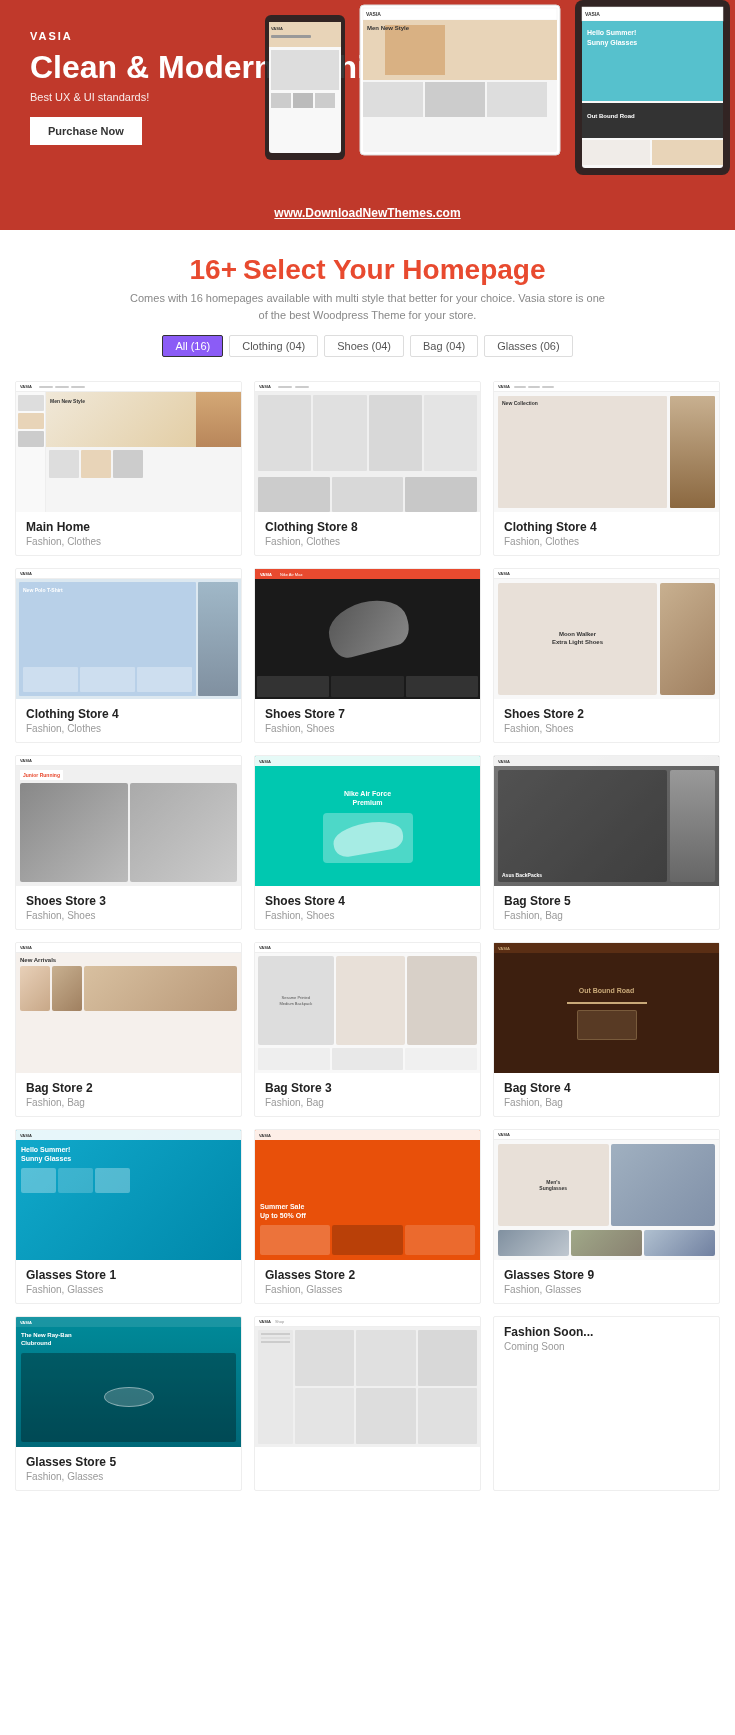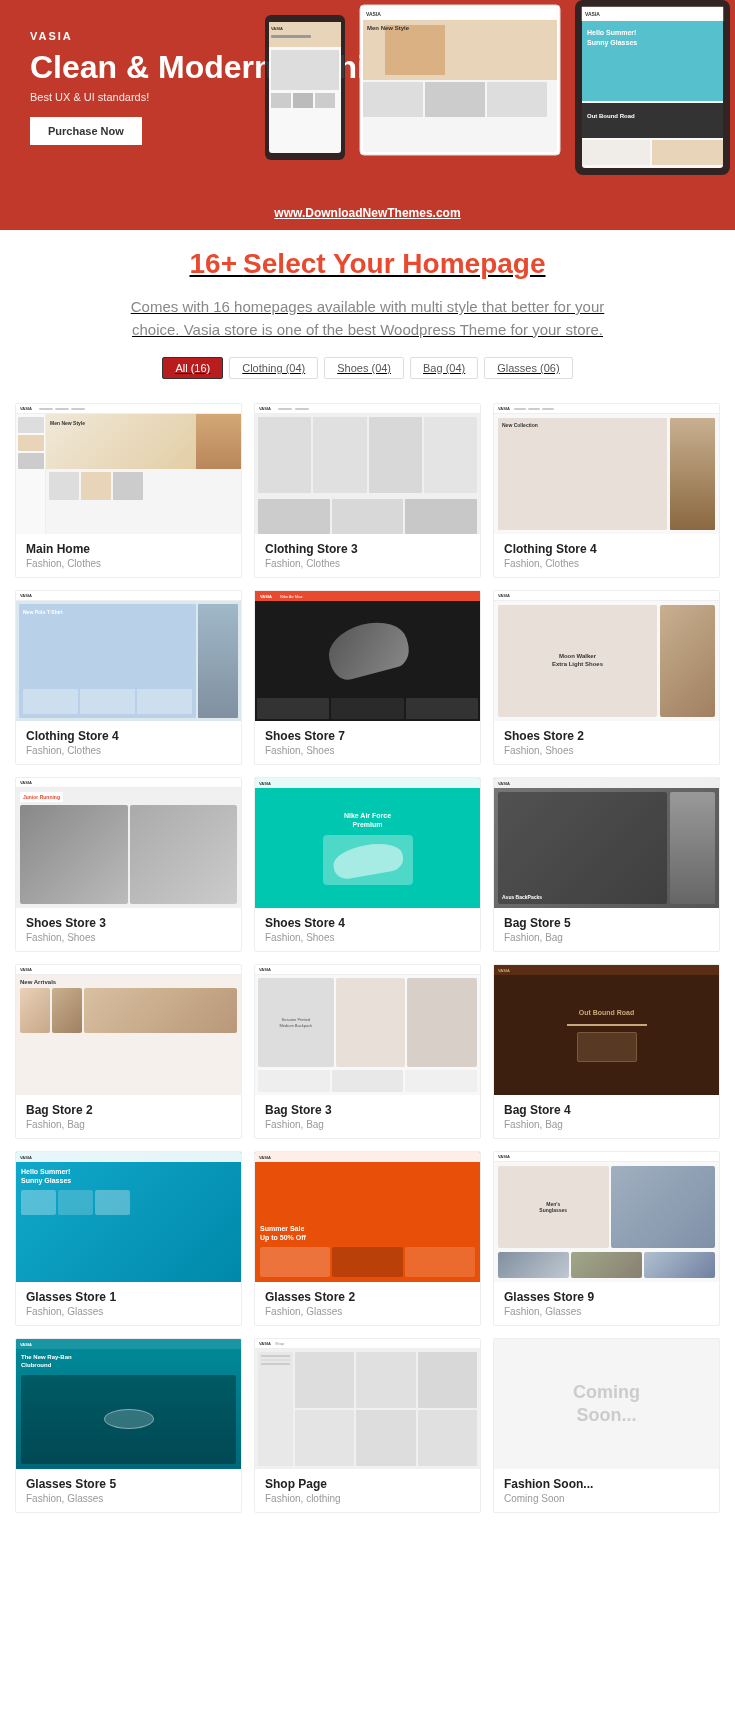--- a/index.html
+++ b/index.html
@@ -57,57 +57,56 @@
       width: 480px;
       height: 230px;
       display: flex;
       align-items: center;
       justify-content: flex-end;
     }
 
     
     .select-section {
       text-align: center;
-      padding: 18px 20px 10px;
-      text-decoration: underline;
+      padding: 24px 20px 10px;
     }
     .select-title {
       font-size: 22px;
       font-weight: 700;
       color: #222;
     }
     .select-title span {
       color: #e84a2f;
       font-size: 28px;
       font-weight: 900;
     }
     .select-desc {
-      font-size: 15px;
+      font-size: 11px;
       color: #888;
-      margin: 16px auto;
+      margin: 4px auto;
       max-width: 480px;
       line-height: 1.5;
     }
     .filter-tabs {
       display: flex;
       justify-content: center;
       gap: 6px;
       margin: 12px 0 4px;
     }
     .filter-tab {
       padding: 4px 12px;
       font-size: 11px;
       border: 1px solid #ddd;
       background: #fff;
       color: #555;
       cursor: pointer;
       border-radius: 2px;
     }
     .filter-tab.active {
-      background: #b91c1c;
+      background: #8b5cf6;
       color: #fff;
       border-color: #333;
     }
 
     
     .grid-section {
       padding: 10px 15px 20px;
     }
     .grid {
       display: grid;
@@ -259,21 +258,21 @@
           <div style="flex:1;background:#e4e4e4;border-radius:1px;"></div>
         </div>
         <div style="display:flex;gap:2px;padding:3px 3px 0;">
           <div style="flex:1;height:35px;background:#ccc;border-radius:1px;"></div>
           <div style="flex:1;height:35px;background:#d8d8d8;border-radius:1px;"></div>
           <div style="flex:1;height:35px;background:#c8c8c8;border-radius:1px;"></div>
         </div>
       </div>
     </div>
     <div class="grid-item-info">
-      <div class="grid-item-name">Clothing Store 3</div>
+      <div class="grid-item-name">Clothing Store 8</div>
       <div class="grid-item-tags">Fashion, Clothes</div>
     </div>
   </div>
       <div class="grid-item">
     <div class="grid-item-thumb">
 
       <div style="background:#f8f8f8;width:100%;height:100%;display:flex;flex-direction:column;">
         <div style="height:10px;background:#fff;border-bottom:1px solid #eee;display:flex;align-items:center;padding:0 4px;">
           <span style="font-size:4px;font-weight:bold;color:#333;">VASIA</span>
           <div style="display:flex;gap:2px;margin-left:4px;">
@@ -600,31 +599,21 @@
             </div>
             <div style="display:flex;gap:2px;flex:1;">
               <div style="flex:1;background:#e4e4e4;border-radius:1px;"></div>
               <div style="flex:1;background:#ddd;border-radius:1px;"></div>
               <div style="flex:1;background:#e0e0e0;border-radius:1px;"></div>
             </div>
           </div>
         </div>
       </div>
     </div>
-    <div class="grid-item-info">
-      <div class="grid-item-name">Shop Page</div>
-      <div class="grid-item-tags">Fashion, clothing</div>
-    </div>
-  </div>
-      <div class="grid-item">
-    <div class="grid-item-thumb">
-
-      <div style="background:#f5f5f5;width:100%;height:100%;display:flex;align-items:center;justify-content:center;">
-        <div style="font-size:18px;font-weight:bold;color:#ccc;text-align:center;line-height:1.3;">Coming<br>Soon...</div>
-      </div>
-    </div>
+  </div>
+      <div class="grid-item">
     <div class="grid-item-info">
       <div class="grid-item-name">Fashion Soon...</div>
       <div class="grid-item-tags">Coming Soon</div>
     </div>
   </div>
     </div>
 </div>
 
 </body></html>

